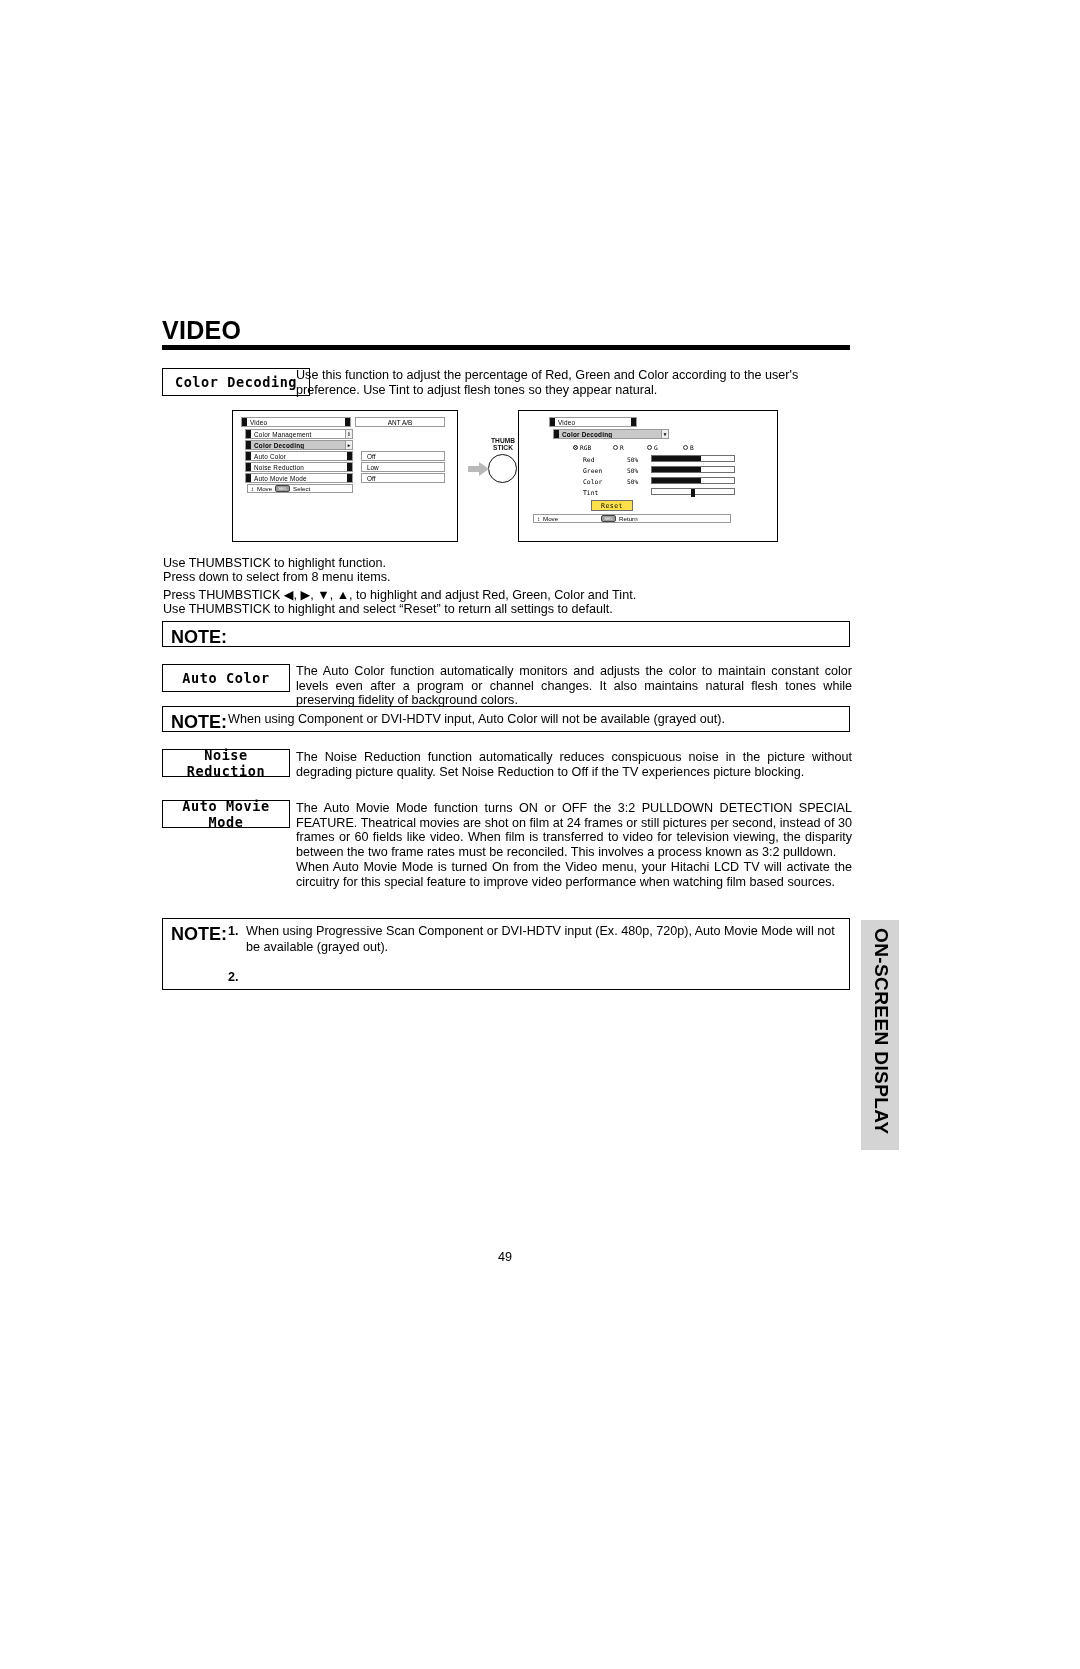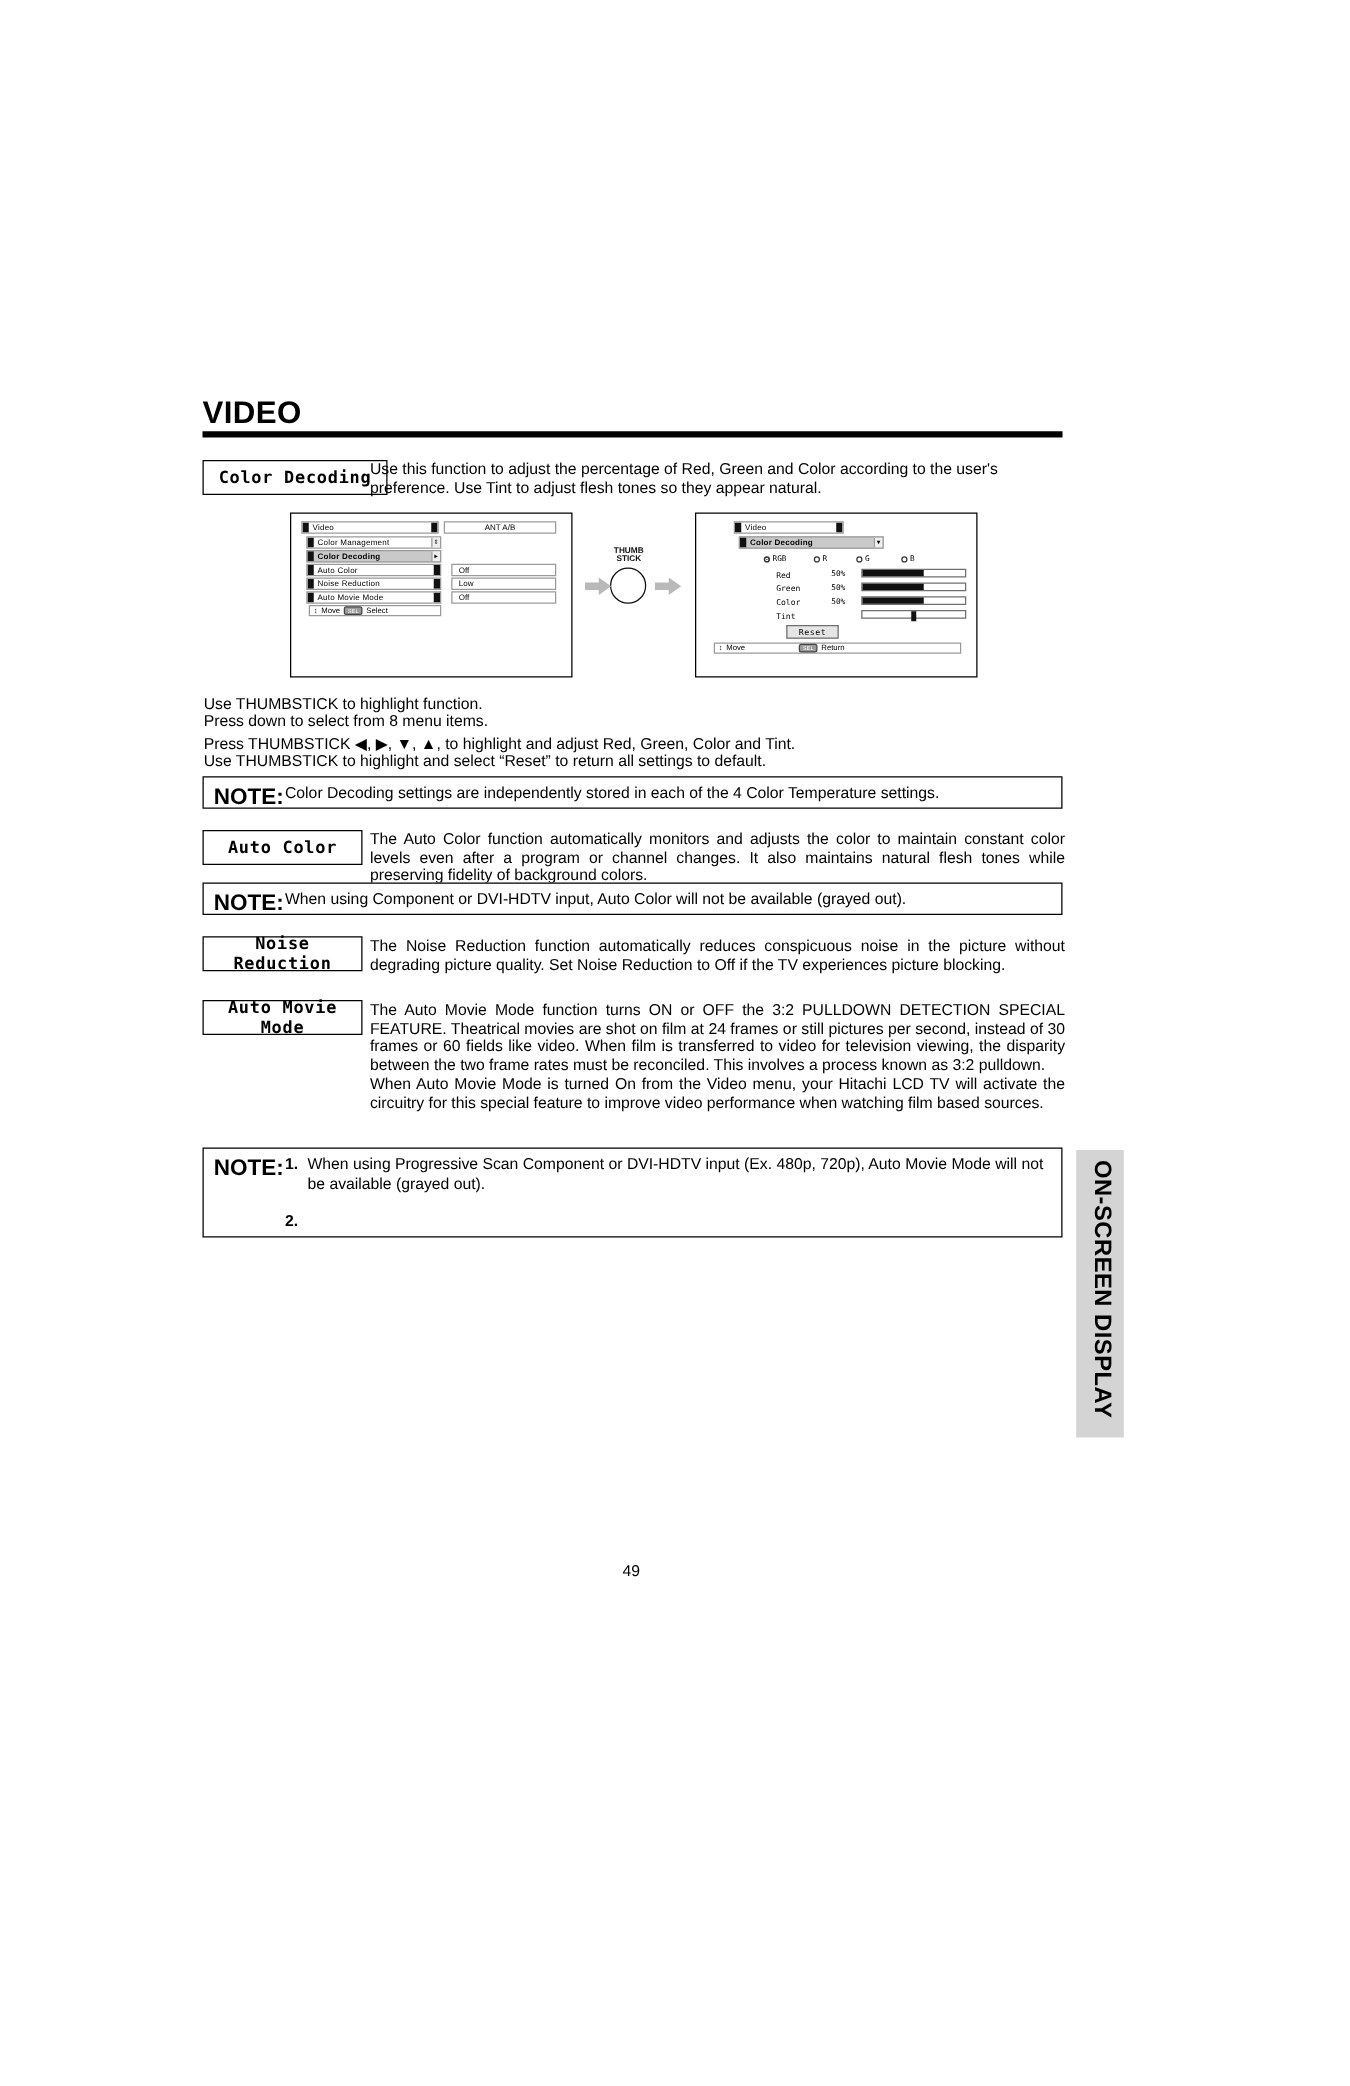--- a/index.html
+++ b/index.html
@@ -275,21 +275,21 @@
     position: absolute;
     top: -0.5px;
     width: 4px;
     height: 8px;
     background: #111;
   }
   .reset-btn {
     position: absolute;
     box-sizing: border-box;
     border: 1px solid #6f6f6f;
-    background: #e5e5e5;
+    background: #fde047;
     font-family: "DejaVu Sans Mono", monospace;
     font-size: 6.6px;
     display: flex;
     align-items: center;
     justify-content: center;
     letter-spacing: 0.4px;
     color: #000;
   }
 
   
@@ -418,21 +418,21 @@
   </div>
   <div class="fat-arrow" style="left:468px; top:462px;">
     <span class="shaft"></span>
       <span class="head"></span>
   </div>
   <div class="fat-arrow" style="left:524px; top:462px;">
     <span class="shaft"></span>
       <span class="head"></span>
   </div>
 
-  <div class="osd-frame" style="left:556px; top:410px; width:226px; height:132px;">
+  <div class="osd-frame" style="left:518px; top:410px; width:260px; height:132px;">
 
     <div class="osd-row" style="left:30px; top:6px; width:88px; height:10px;">
       <span class="osd-bar-l"></span>
       <span class="cap">Video</span>
       <span class="osd-bar-r"></span>
     </div>
 
     <div class="osd-row hl" style="left:34px; top:18px; width:116px; height:10px;">
       <span class="osd-bar-l"></span>
       <span class="cap">Color Decoding</span>
@@ -491,21 +491,20 @@
     </div>
   </div>
 
   <div class="para nojust" style="left:163px; top:556px; width:690px;">Use THUMBSTICK to highlight function.</div>
   <div class="para nojust" style="left:163px; top:570px; width:690px;">Press down to select from 8 menu items.</div>
   <div class="para nojust" style="left:163px; top:588px; width:690px;">Press THUMBSTICK ◀, ▶, ▼, ▲, to highlight and adjust Red, Green, Color and Tint.</div>
   <div class="para nojust" style="left:163px; top:602px; width:690px;">Use THUMBSTICK to highlight and select “Reset” to return all settings to default.</div>
 
   <div class="note-box" style="left:162px; top:621px; width:688px; height:26px;"></div>
   <div class="note-label" style="left:171px; top:627px;">NOTE:</div>
-  <div class="note-text" style="left:228px; top:627px; width:612px;">Color Decoding settings are independently stored in each of the 4 Color Temperature settings.</div>
 
   <div class="label-box" style="left:162px; top:664px; width:128px; height:28px;">
     <span>Auto Color</span>
   </div>
   <div class="para" style="left:296px; top:664px; width:556px;">The Auto Color function automatically monitors and adjusts the color to maintain constant color levels even after a program or channel changes.  It also maintains natural flesh tones while preserving fidelity of background colors.</div>
 
   <div class="note-box" style="left:162px; top:706px; width:688px; height:26px;"></div>
   <div class="note-label" style="left:171px; top:712px;">NOTE:</div>
   <div class="note-text" style="left:228px; top:712px; width:612px;">When using Component or DVI-HDTV input, Auto Color will not be available (grayed out).</div>
 

